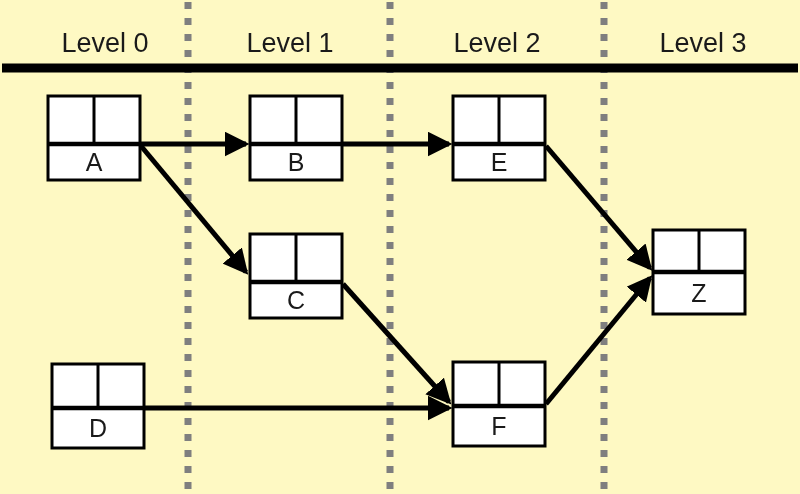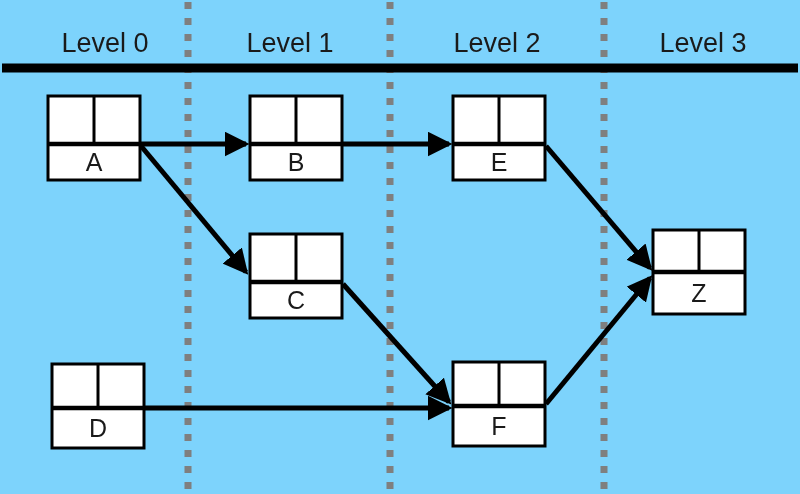--- a/index.html
+++ b/index.html
@@ -7,21 +7,21 @@
     padding: 0;
     background: #ffffff;
   }
   body {
     font-family: "Liberation Sans", sans-serif;
   }
   #canvas {
     position: relative;
     width: 800px;
     height: 494px;
-    background: #7dd3fc;
+    background: #fef9c3;
     overflow: hidden;
   }
   #diagram-svg {
     position: absolute;
     left: 0;
     top: 0;
     width: 800px;
     height: 494px;
   }
   .level-label {

